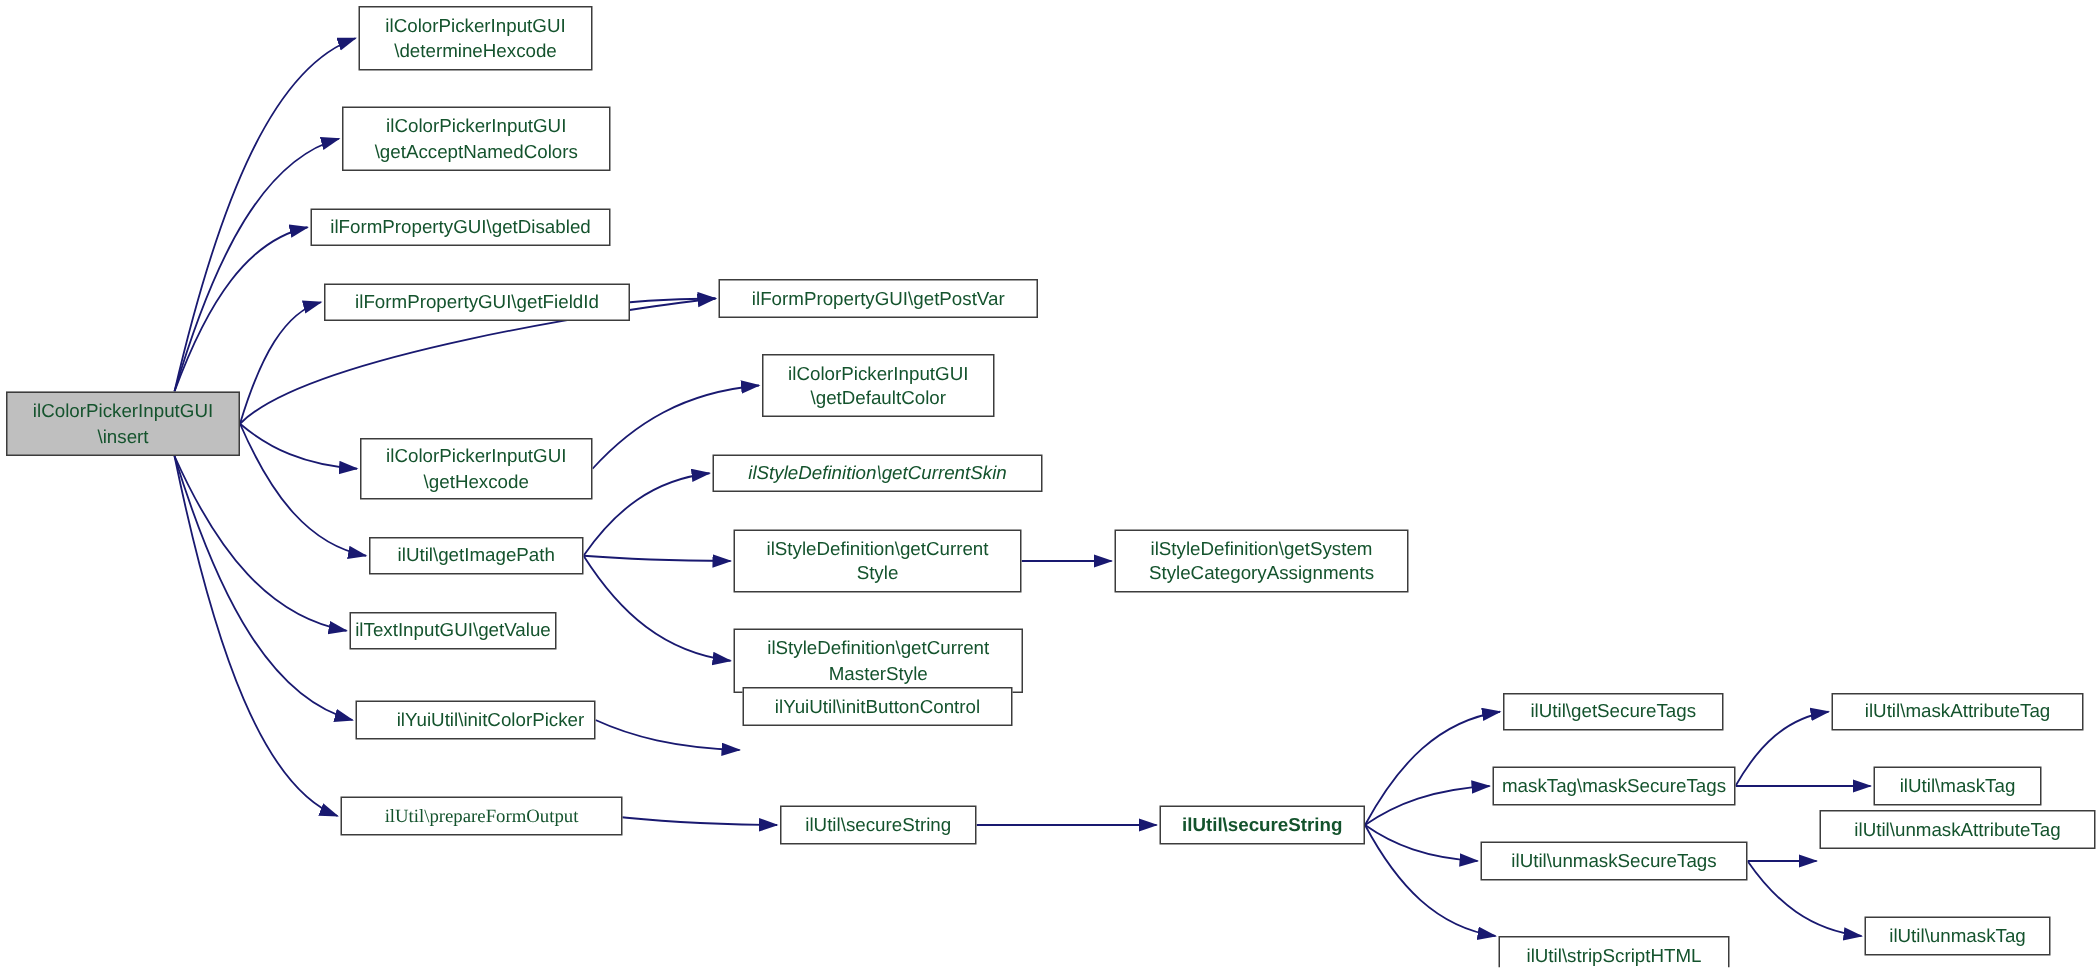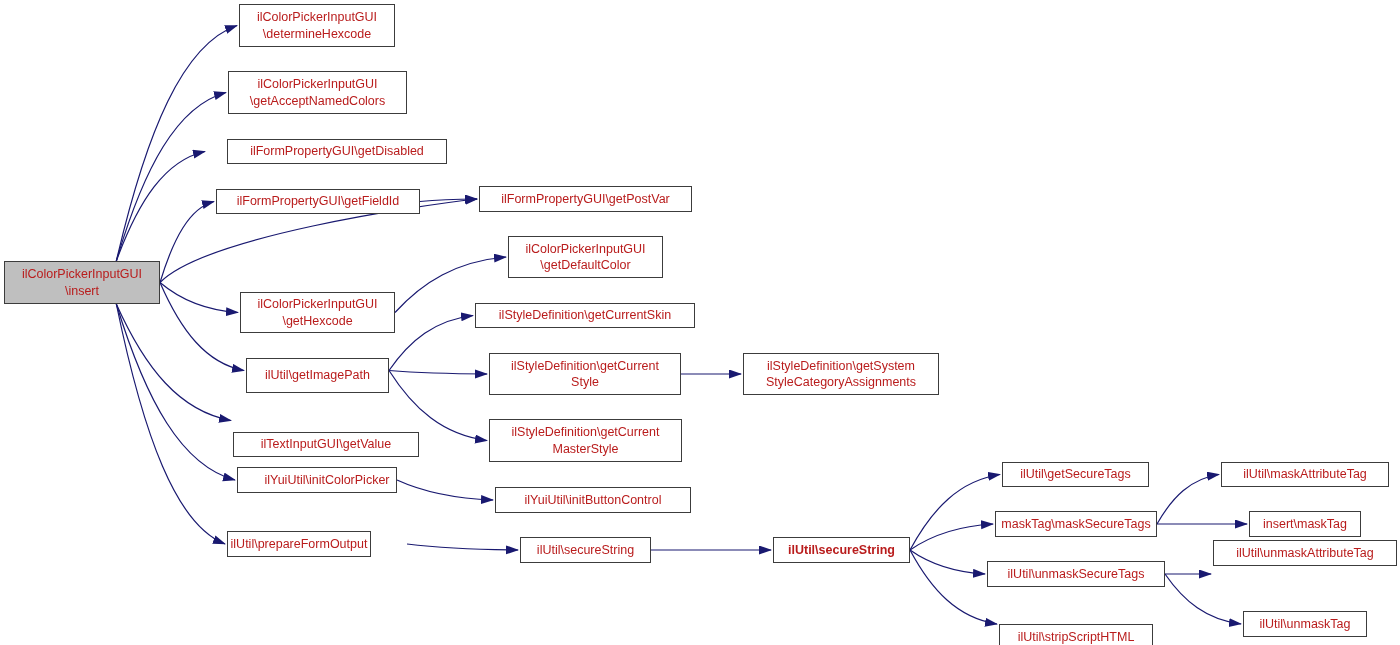--- a/index.html
+++ b/index.html
@@ -28,21 +28,21 @@
   }
   .node {
     position: absolute;
     box-sizing: border-box;
     display: flex;
     align-items: center;
     justify-content: center;
     text-align: center;
     background: #ffffff;
     border: 1px solid #3c3c3c;
-    color: #b91c1c;
+    color: #14532d;
     font-size: 12.5px;
     line-height: 1.32;
     white-space: pre-line;
     cursor: pointer;
   }
   .node.highlight {
     background: #bfbfbf;
     border-width: 1.6px;
     cursor: default;
   }
@@ -89,42 +89,42 @@
       <path d="M1157,524 C1179.5,524 1206.5,524 1247,524" class="edge" stroke="#191970" marker-end="url(#arrowhead)"></path>
       <path d="M1165,574 C1176.5,574 1190.3,574 1211,574" class="edge" stroke="#191970" marker-end="url(#arrowhead)"></path>
       <path d="M1165,574 C1184,601.5 1206.8,620 1241,624" class="edge" stroke="#191970" marker-end="url(#arrowhead)"></path>
     </svg>
 <div class="node highlight" style="left: 4px; top: 261px; width: 156px; height: 43px;"><span>ilColorPickerInputGUI
 \insert</span></div>
     <div class="node" style="left: 239px; top: 4px; width: 156px; height: 43px;"><span>ilColorPickerInputGUI
 \determineHexcode</span></div>
     <div class="node" style="left: 228px; top: 71px; width: 179px; height: 43px;"><span>ilColorPickerInputGUI
 \getAcceptNamedColors</span></div>
-    <div class="node" style="left: 207px; top: 139px; width: 220px; height: 25px; margin-left: 20px;"><span>ilFormPropertyGUI\getDisabled</span></div>
+    <div class="node" style="left: 207px; top: 139px; width: 200px; height: 25px;"><span>ilFormPropertyGUI\getDisabled</span></div>
     <div class="node" style="left: 216px; top: 189px; width: 204px; height: 25px;"><span>ilFormPropertyGUI\getFieldId</span></div>
     <div class="node" style="left: 479px; top: 186px; width: 213px; height: 26px;"><span>ilFormPropertyGUI\getPostVar</span></div>
     <div class="node" style="left: 240px; top: 292px; width: 155px; height: 41px;"><span>ilColorPickerInputGUI
 \getHexcode</span></div>
     <div class="node" style="left: 508px; top: 236px; width: 155px; height: 42px;"><span>ilColorPickerInputGUI
 \getDefaultColor</span></div>
-    <div class="node" style="left: 246px; top: 358px; width: 143px; height: 35px;"><span>ilUtil\getImagePath</span></div>
-    <div class="node" style="left: 475px; top: 303px; width: 220px; height: 25px;"><span>ilStyleDefinition\getCurrentSkin</span></div>
+    <div class="node" style="left: 246px; top: 358px; width: 143px; height: 25px;"><span>ilUtil\getImagePath</span></div>
+    <div class="node" style="left: 475px; top: 303px; width: 220px; height: 25px; font-style: italic;"><span>ilStyleDefinition\getCurrentSkin</span></div>
     <div class="node" style="left: 489px; top: 353px; width: 192px; height: 42px;"><span>ilStyleDefinition\getCurrent
 Style</span></div>
     <div class="node" style="left: 743px; top: 353px; width: 196px; height: 42px;"><span>ilStyleDefinition\getSystem
 StyleCategoryAssignments</span></div>
     <div class="node" style="left: 489px; top: 419px; width: 193px; height: 43px;"><span>ilStyleDefinition\getCurrent
 MasterStyle</span></div>
-    <div class="node" style="left: 233px; top: 408px; width: 186px; height: 25px; margin-top: 24px;"><span>ilTextInputGUI\getValue</span></div>
+    <div class="node" style="left: 233px; top: 408px; width: 138px; height: 25px;"><span>ilTextInputGUI\getValue</span></div>
     <div class="node" style="left: 237px; top: 467px; width: 160px; height: 26px; padding-left: 20px;"><span>ilYuiUtil\initColorPicker</span></div>
-    <div class="node" style="left: 495px; top: 487px; width: 196px; height: 26px;"><span>ilYuiUtil\initButtonControl</span></div>
-    <div class="node" style="left: 227px; top: 531px; width: 144px; height: 26px;"><span>ilUtil\prepareFormOutput</span></div>
+    <div class="node" style="left: 495px; top: 458px; width: 180px; height: 26px;"><span>ilYuiUtil\initButtonControl</span></div>
+    <div class="node" style="left: 227px; top: 531px; width: 188px; height: 26px; font-family: Liberation Serif, serif;"><span>ilUtil\prepareFormOutput</span></div>
     <div class="node" style="left: 520px; top: 537px; width: 131px; height: 26px;"><span>ilUtil\secureString</span></div>
     <div class="node" style="left: 773px; top: 537px; width: 137px; height: 26px; font-weight: bold;"><span>ilUtil\secureString</span></div>
     <div class="node" style="left: 1002px; top: 462px; width: 147px; height: 25px;"><span>ilUtil\getSecureTags</span></div>
     <div class="node" style="left: 995px; top: 511px; width: 162px; height: 26px;"><span>maskTag\maskSecureTags</span></div>
     <div class="node" style="left: 987px; top: 561px; width: 178px; height: 26px;"><span>ilUtil\unmaskSecureTags</span></div>
     <div class="node" style="left: 999px; top: 611px; width: 154px; height: 26px; margin-top: 13px;"><span>ilUtil\stripScriptHTML</span></div>
     <div class="node" style="left: 1221px; top: 462px; width: 168px; height: 25px;"><span>ilUtil\maskAttributeTag</span></div>
-    <div class="node" style="left: 1249px; top: 511px; width: 112px; height: 26px;"><span>insert\maskTag</span></div>
+    <div class="node" style="left: 1249px; top: 511px; width: 112px; height: 26px;"><span>ilUtil\maskTag</span></div>
     <div class="node" style="left: 1213px; top: 540px; width: 184px; height: 26px;"><span>ilUtil\unmaskAttributeTag</span></div>
     <div class="node" style="left: 1243px; top: 611px; width: 124px; height: 26px;"><span>ilUtil\unmaskTag</span></div>
   </div>
 
 </body></html>

